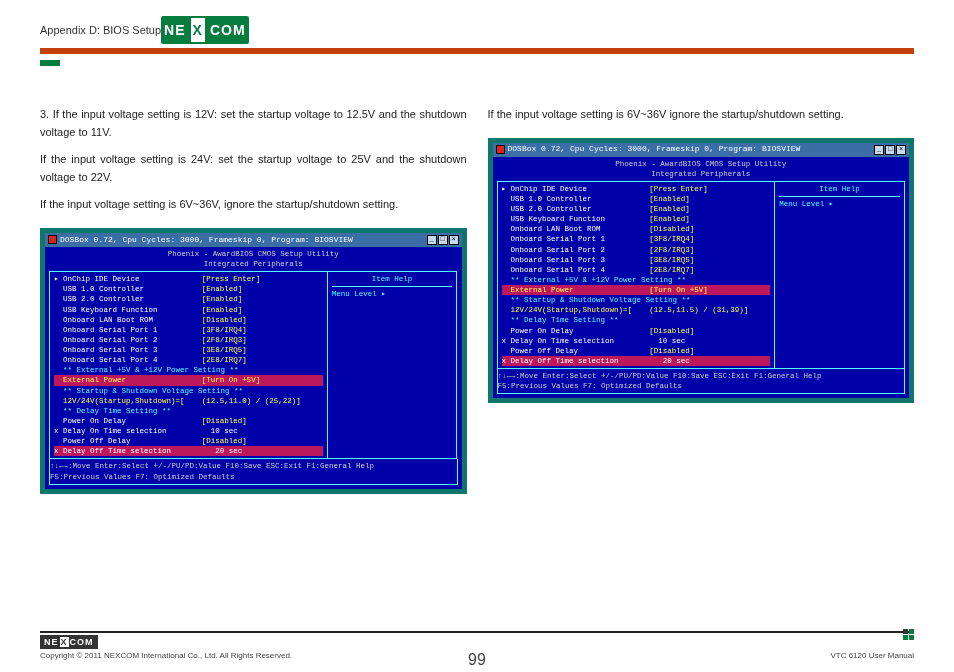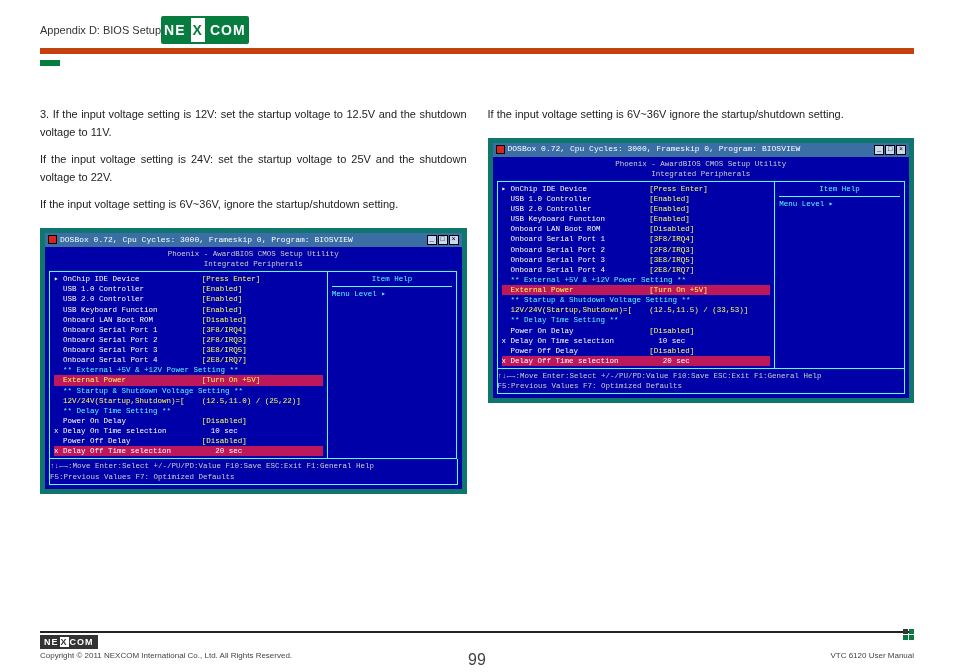--- a/index.html
+++ b/index.html
@@ -131,21 +131,21 @@
                 <div class="bios-row"><span class="bios-lab ">  USB Keyboard Function</span><span class="bios-val bios-yel">[Enabled]</span></div>
                 <div class="bios-row"><span class="bios-lab ">  Onboard LAN Boot ROM</span><span class="bios-val bios-yel">[Disabled]</span></div>
                 <div class="bios-row"><span class="bios-lab ">  Onboard Serial Port 1</span><span class="bios-val bios-yel">[3F8/IRQ4]</span></div>
                 <div class="bios-row"><span class="bios-lab ">  Onboard Serial Port 2</span><span class="bios-val bios-yel">[2F8/IRQ3]</span></div>
                 <div class="bios-row"><span class="bios-lab ">  Onboard Serial Port 3</span><span class="bios-val bios-yel">[3E8/IRQ5]</span></div>
                 <div class="bios-row"><span class="bios-lab ">  Onboard Serial Port 4</span><span class="bios-val bios-yel">[2E8/IRQ7]</span></div>
                 <div class="bios-row"><span class="bios-lab "></span><span class="bios-val"></span></div>
                 <div class="bios-row"><span class="bios-lab bios-cyan ">  ** External +5V &amp; +12V Power Setting **</span><span class="bios-val bios-cyan"></span></div>
                 <div class="bios-row hlred"><span class="bios-lab bios-yel ">  External Power</span><span class="bios-val bios-yel">[Turn On +5V]</span></div>
                 <div class="bios-row"><span class="bios-lab bios-cyan ">  ** Startup &amp; Shutdown Voltage Setting **</span><span class="bios-val bios-cyan"></span></div>
-                <div class="bios-row"><span class="bios-lab bios-yel ">  12V/24V(Startup,Shutdown)=[</span><span class="bios-val bios-yel">(12.5,11.5) / (33,53)]</span></div>
+                <div class="bios-row"><span class="bios-lab bios-yel ">  12V/24V(Startup,Shutdown)=[</span><span class="bios-val bios-yel">(12.5,11.5) / (31,39)]</span></div>
                 <div class="bios-row"><span class="bios-lab bios-cyan ">  ** Delay Time Setting **</span><span class="bios-val bios-cyan"></span></div>
                 <div class="bios-row"><span class="bios-lab ">  Power On Delay</span><span class="bios-val bios-yel">[Disabled]</span></div>
                 <div class="bios-row"><span class="bios-lab ">x Delay On Time selection</span><span class="bios-val ">  10 sec</span></div>
                 <div class="bios-row"><span class="bios-lab ">  Power Off Delay</span><span class="bios-val bios-yel">[Disabled]</span></div>
                 <div class="bios-row hlred"><span class="bios-lab ">x Delay Off Time selection</span><span class="bios-val ">   20 sec</span></div>
               </div>
               <div class="bios-right">
                 <div class="bios-ctr bios-cyan">Item Help</div>
                 <div style="border-top:1px solid #5ff;margin:2px 0"></div>
                 <div class="bios-cyan">Menu Level   ▸</div>

